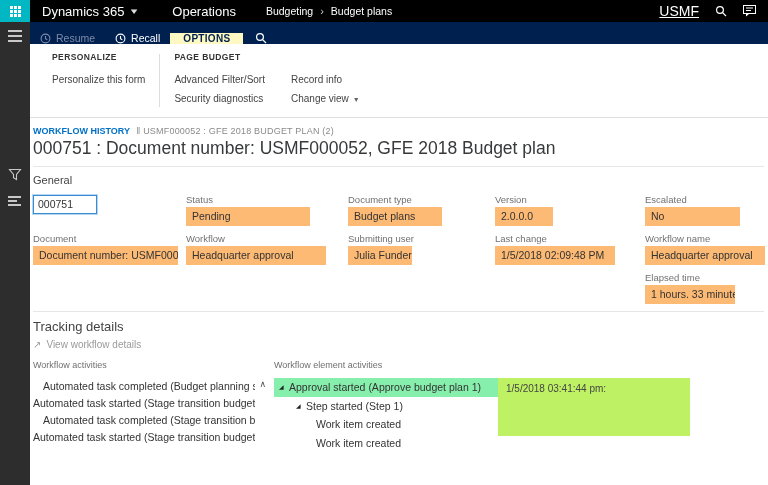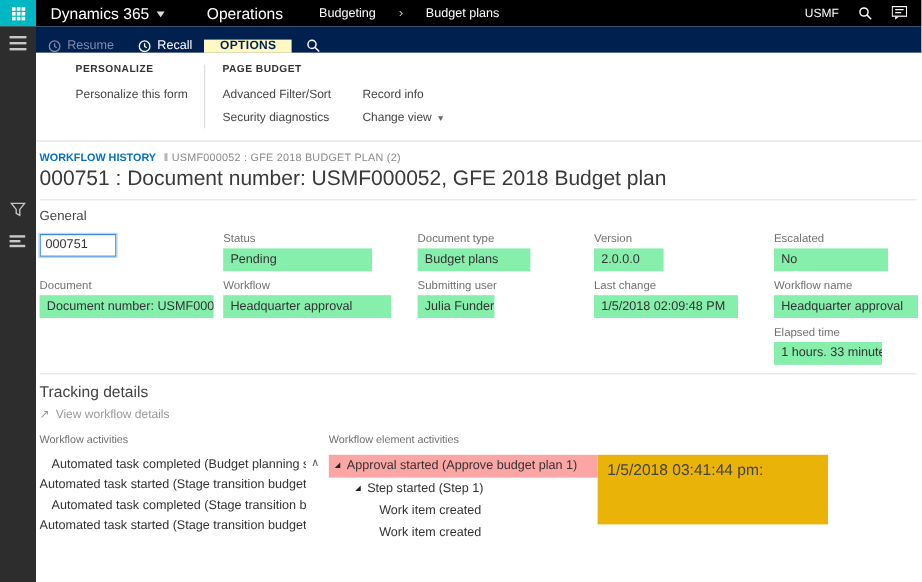--- a/index.html
+++ b/index.html
@@ -8,25 +8,25 @@
 
   
   .topbar { height:22px; background:#000; display:flex; align-items:center; color:#fff; }
   .waffle-btn { width:30px; height:22px; background:#00b7c3; display:flex;
     align-items:center; justify-content:center; flex:0 0 30px; cursor:pointer; }
   .waffle-grid { display:grid; grid-template-columns:repeat(3,3px); grid-template-rows:repeat(3,3px); gap:1px; }
   .waffle-grid span { background:#fff; }
   .tb-product { font-size:13px; margin-left:12px; display:flex; align-items:center; gap:6px; cursor:pointer; }
   .tb-chev { font-size:8px; color:#ddd; transform:scaleX(1.4); }
   .tb-app { font-size:13px; margin-left:34px; cursor:pointer; }
-  .tb-crumbs { font-size:10.5px; margin-left:30px; display:flex; align-items:flex-end; gap:19px; }
+  .tb-crumbs { font-size:10.5px; margin-left:30px; display:flex; align-items:flex-end; gap:7px; }
   .tb-crumb { cursor:pointer; }
   .tb-sep { font-size:11px; color:#ccc; }
   .tb-right { margin-left:auto; display:flex; align-items:center; gap:16px; padding-right:12px; }
-  .tb-company { font-size:10px; cursor:pointer; }
+  .tb-company { font-size:14px; cursor:pointer;text-decoration:underline; }
   .icon-btn { display:flex; align-items:center; cursor:pointer; }
 
   
   .sidebar { position:absolute; left:0; top:22px; width:30px; height:463px; background:#2d2d2d; z-index:5; }
   .sb-burger { margin:8px auto 0; width:14px; display:block; cursor:pointer; }
   .sb-burger i { display:block; height:2px; background:#c8c8c8; margin-bottom:3px; }
   .sb-icon { position:absolute; left:8px; cursor:pointer; }
   .sb-filter { top:146px; }
   .sb-list { top:174px; }
   .sb-list i { display:block; height:2px; background:#c8c8c8; margin-bottom:2px; }
@@ -35,42 +35,42 @@
   
   .actionbar { margin-left:30px; height:22px; background:#002050; display:flex; align-items:flex-end; color:#fff; }
   .ab-item { display:flex; align-items:center; gap:5px; font-size:10.5px; padding:0 10px; cursor:pointer; }
   .ab-item.disabled { color:#7d8aa9; cursor:default; }
   .ab-tab-active { background:#fef9c3; color:#002050; font-weight:bold; font-size:10px;
     display:flex; align-items:center; padding:0 13px; cursor:pointer; letter-spacing:.3px; }
   .ab-search { display:flex; align-items:center; padding:0 12px; cursor:pointer; }
 
   
   .ribbon { margin-left:30px; height:74px; background:#fff; border-bottom:1px solid #e0e0e0;
-    display:flex; padding:8px 0 0 33px; }
+    display:flex; padding:8px 0 0 22px; }
   .rb-group { padding-right:14px; }
   .rb-title { font-size:8.5px; font-weight:bold; color:#333; letter-spacing:.4px; margin-bottom:8px; }
   .rb-item { font-size:10px; color:#444; line-height:19px; cursor:pointer; white-space:nowrap; }
   .rb-divider { width:1px; background:#ddd; margin:2px 14px 10px 0; }
   .rb-cols { display:flex; gap:26px; }
   .rb-chev { font-size:7px; color:#666; margin-left:4px; }
 
   
   .content { margin-left:30px; padding:8px 4px 0 3px; }
   .caption { font-size:9px; margin-bottom:1px; }
   .caption-link { color:#0070c7; font-weight:bold; cursor:pointer; }
   .caption-rest { color:#8a8a8a; margin-left:4px; letter-spacing:.2px; }
   .page-title { font-size:17.5px; color:#37393b; font-weight:normal; margin:2px 0 7px; }
   .hr { border-top:1px solid #e6e6e6; }
   .section-h { font-size:11px; color:#444; padding:7px 0 8px; }
 
   
   .fields { display:grid; grid-template-columns:153px 162px 147px 150px auto; }
   .field { margin-bottom:7px; }
   .field .lbl { font-size:9.5px; color:#707070; margin-bottom:2px; }
-  .fbox { height:19px; line-height:18px; background:#86efac; font-size:10.5px; color:#333; padding-left:6px;
+  .fbox { height:19px; line-height:18px; background:#fdba74; font-size:10.5px; color:#333; padding-left:6px;
     white-space:nowrap; overflow:hidden; }
   .fbox.linkval { color:#0070c7; cursor:pointer; }
   .f-input { height:19px; width:64px; border:1px solid #3b8bd4; outline:1px solid #b5d7f0; font-size:10.5px;
     color:#333; padding-left:4px; font-family:"Liberation Sans", sans-serif; }
   .col5 { grid-column:5; }
 
   
   .view-link { font-size:10px; color:#9a9a9a; margin:3px 0 10px; cursor:default; display:flex; gap:5px; align-items:center; }
   .track-cols { display:flex; }
   .col-label { font-size:9px; color:#707070; margin-bottom:8px; }
@@ -79,24 +79,24 @@
   .wa-row { height:17px; line-height:17px; font-size:10.5px; color:#333; white-space:nowrap; overflow:hidden; cursor:pointer; }
   .wa-row.ind { padding-left:10px; }
   .v-arrow { position:absolute; right:0; font-size:9px; color:#555; cursor:pointer; line-height:9px; }
   .v-up { top:20px; }
 
   .we-area { margin-left:8px; }
   .we-flex { display:flex; align-items:flex-start; }
   .we-tree { width:224px; }
   .we-row { height:18.5px; line-height:18.5px; font-size:10.5px; color:#333; display:flex; align-items:center;
     white-space:nowrap; cursor:pointer; }
-  .we-row.sel { background:#fca5a5; }
+  .we-row.sel { background:#86efac; }
   .tw { width:10px; font-size:6px; color:#222; flex:0 0 10px; }
   .we-r1 { padding-left:5px; } .we-r2 { padding-left:22px; } .we-r3 { padding-left:42px; }
-  .detail-panel { width:192px; height:58px; background:#eab308; padding:5px 8px; font-size:13px; color:#444; }
+  .detail-panel { width:192px; height:58px; background:#bef264; padding:5px 8px; font-size:10px; color:#444; }
 
   svg { display:block; }
 </style>
 </head>
 <body>
 
 <div class="topbar">
   <div class="waffle-btn">
     <span class="waffle-grid">
       <span></span>

